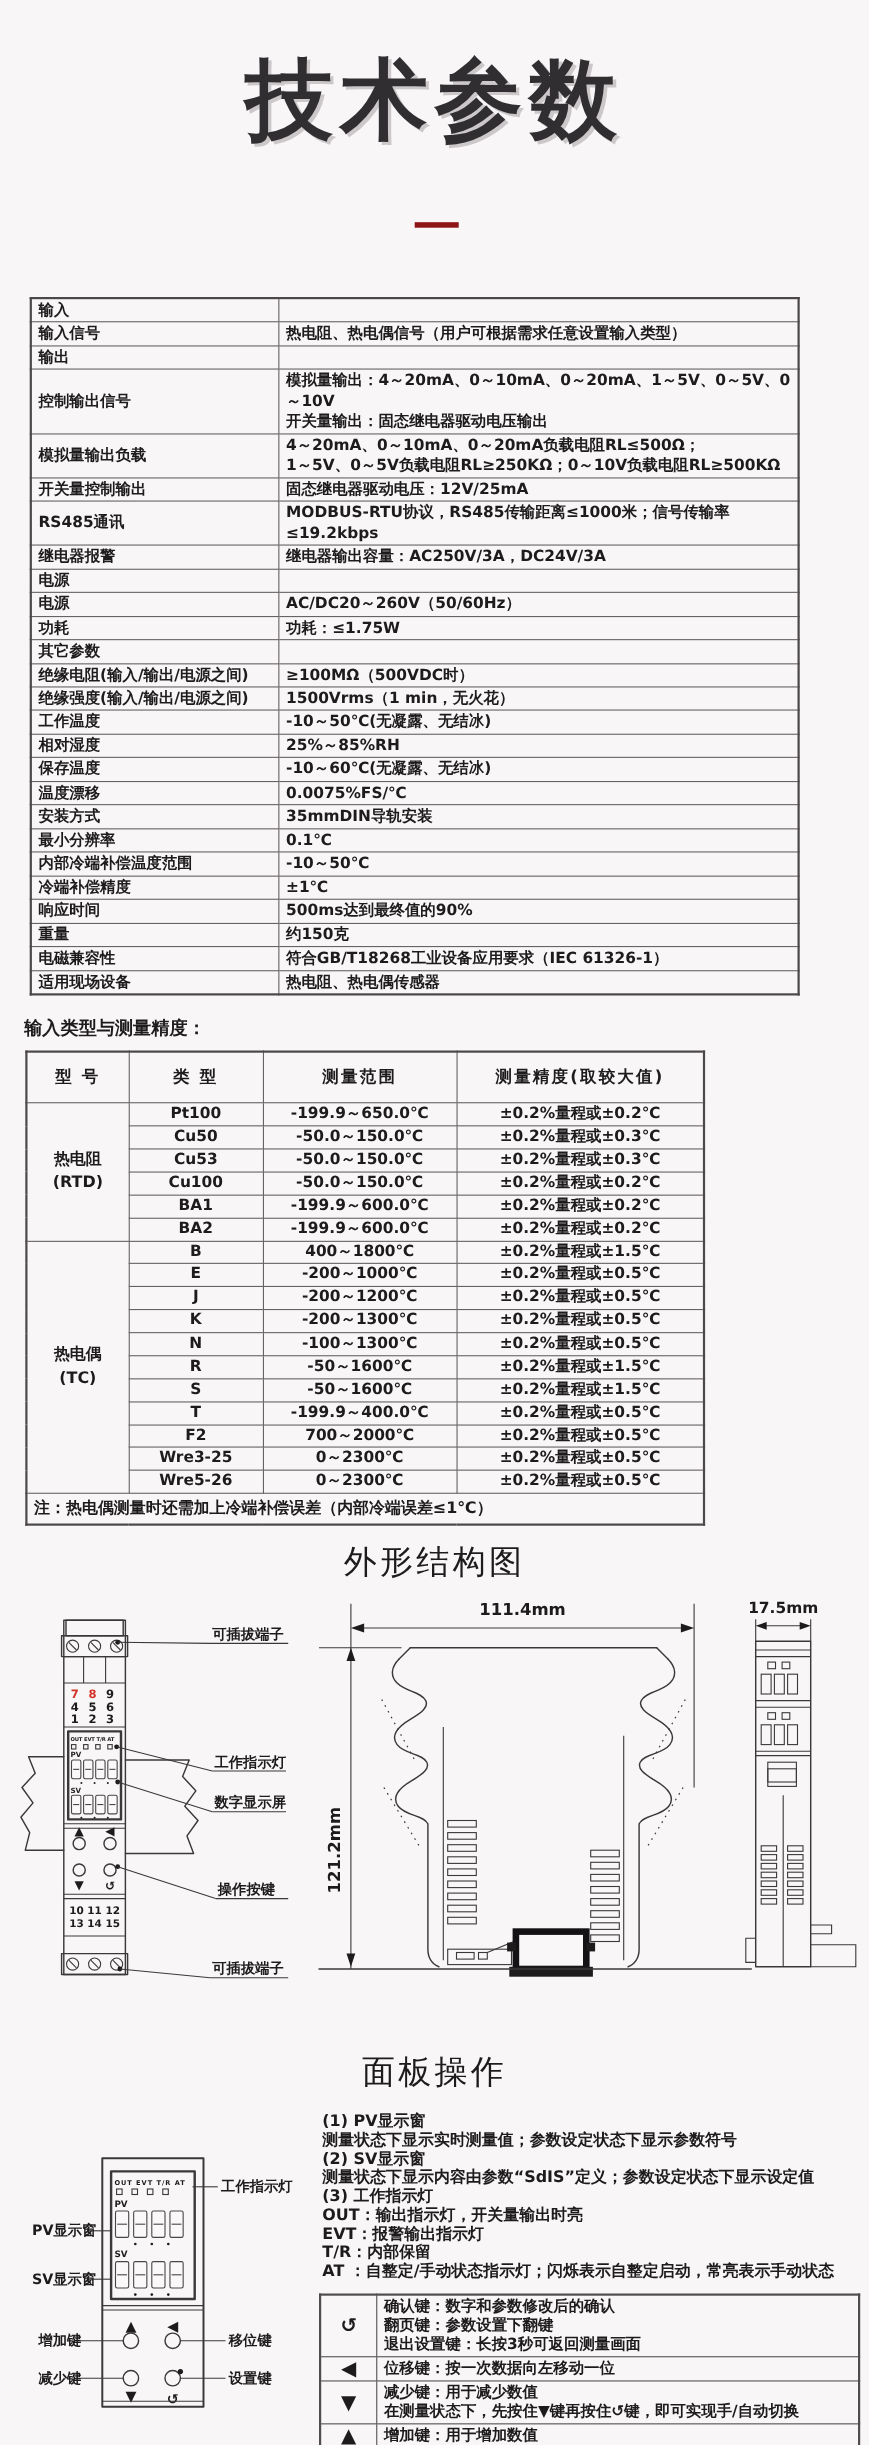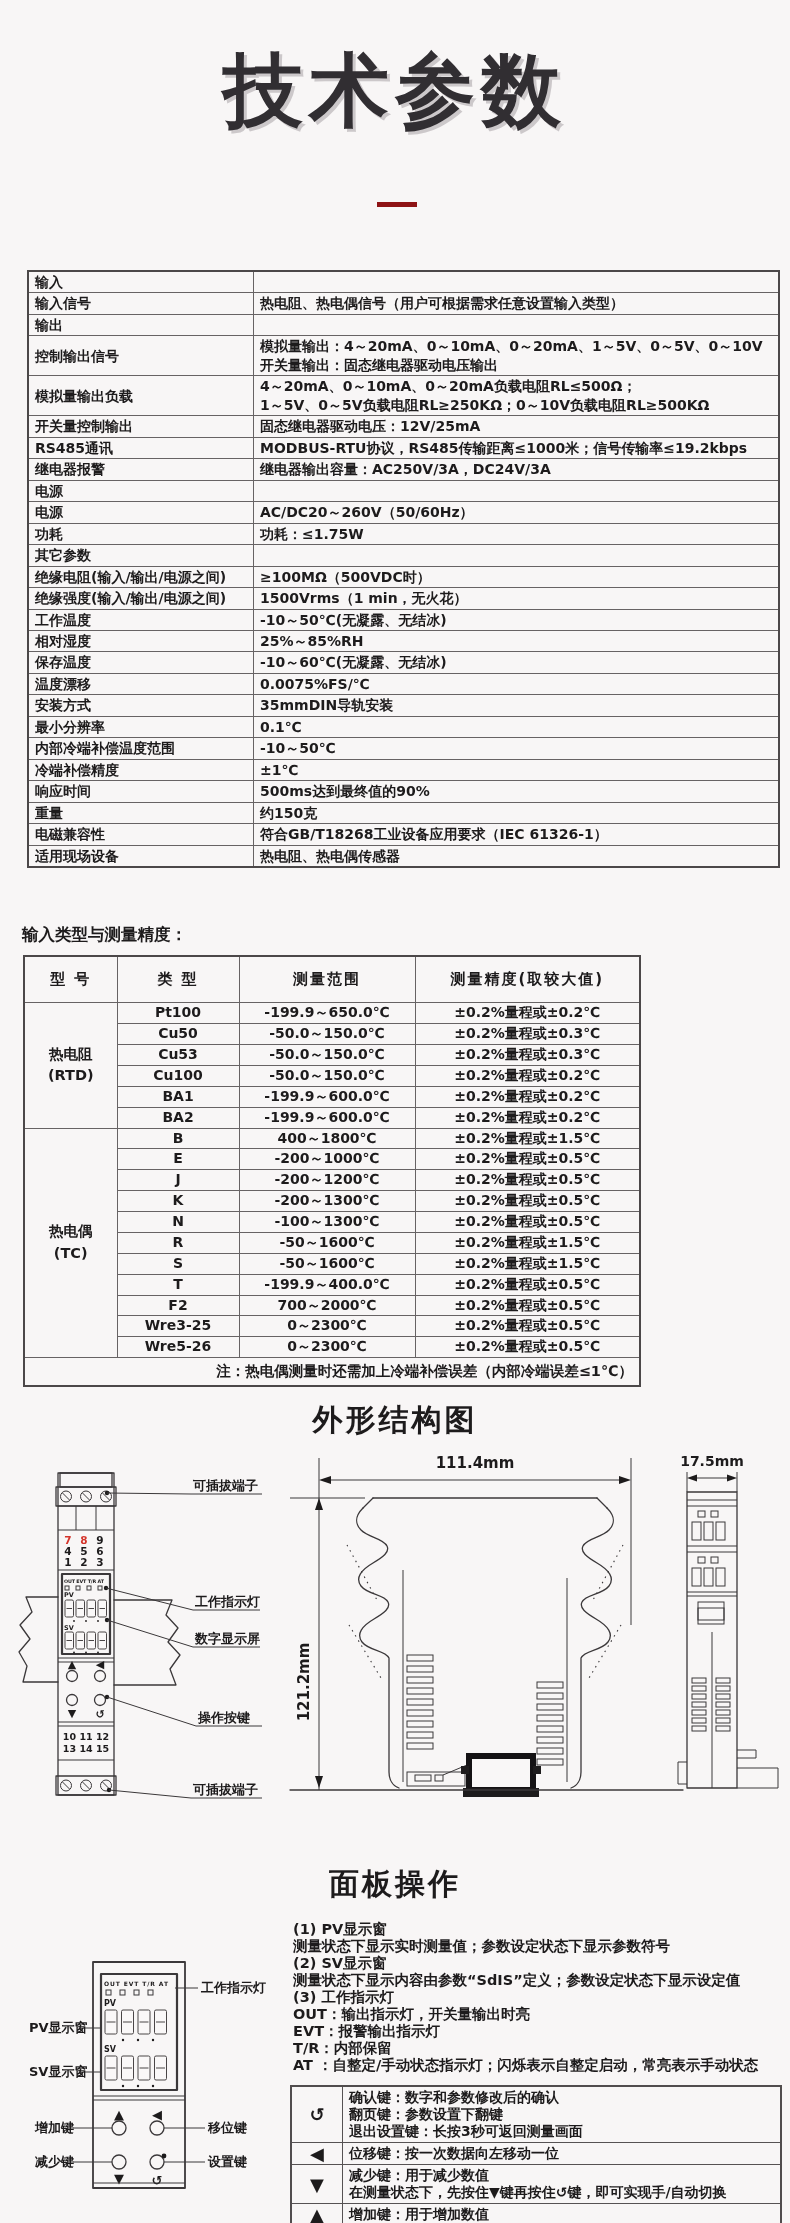--- a/index.html
+++ b/index.html
@@ -11,33 +11,33 @@
   }
   
   .title{
     position:absolute;top:38px;left:0;width:100%;text-align:center;
     font-size:80px;font-weight:900;letter-spacing:6px;color:#312e32;
     text-shadow:3px 3px 0 rgba(150,145,148,.45);
   }
   .red-dash{position:absolute;left:377px;top:202px;width:40px;height:5px;background:#8e1315;}
   
   table{border-collapse:collapse;}
-  .spec{position:absolute;left:27px;top:270px;width:753px;border:2.5px solid #4c4849;table-layout:fixed;}
+  .spec{position:absolute;left:27px;top:270px;width:700px;border:2.5px solid #4c4849;table-layout:fixed;}
   .spec td{border:1px solid #676364;font-weight:700;font-size:14px;line-height:1.32;padding:1px 6px;vertical-align:middle;}
   .spec td.spec-label{width:212px;white-space:nowrap;overflow:hidden;}
   .spec td.spec-value{white-space:pre-line;margin-left:45px;}
   
   .acc-heading{position:absolute;left:22px;top:924px;font-size:16.5px;font-weight:800;}
   .acc{position:absolute;left:23px;top:955px;width:616px;border:2px solid #4c4849;table-layout:fixed;}
   .acc th,.acc td{border:1px solid #676364;font-weight:700;font-size:14px;text-align:center;padding:0 2px;line-height:1.42;}
   .acc th{font-size:15px;letter-spacing:2px;padding:12px 0;}
   .acc td.model{white-space:pre-line;line-height:1.5;font-size:14.5px;}
-  .acc td.note{text-align:right;padding:3px 6px;font-size:14.5px;letter-spacing:0;}
+  .acc td.note{text-align:left;padding:3px 6px;font-size:14.5px;letter-spacing:0;}
   
-  .sec-heading{position:absolute;left:0;width:100%;text-align:center;font-size:30px;font-weight:700;letter-spacing:3px;}
+  .sec-heading{position:absolute;left:0;width:100%;text-align:center;font-size:30px;font-weight:400;letter-spacing:3px;}
   .outline-heading{top:1400px;}
   .panel-heading{top:1864px;}
   
   svg{position:absolute;overflow:visible;}
   .svg-left{left:10px;top:1460px;}
   .svg-mid{left:285px;top:1450px;}
   .svg-right{left:678px;top:1450px;}
   .svg-panel{left:15px;top:1940px;}
   .tech{stroke:#3b383a;fill:none;stroke-width:1.3;stroke-linejoin:round;stroke-linecap:round;}
   .thin{stroke:#3b383a;fill:none;stroke-width:1;}

